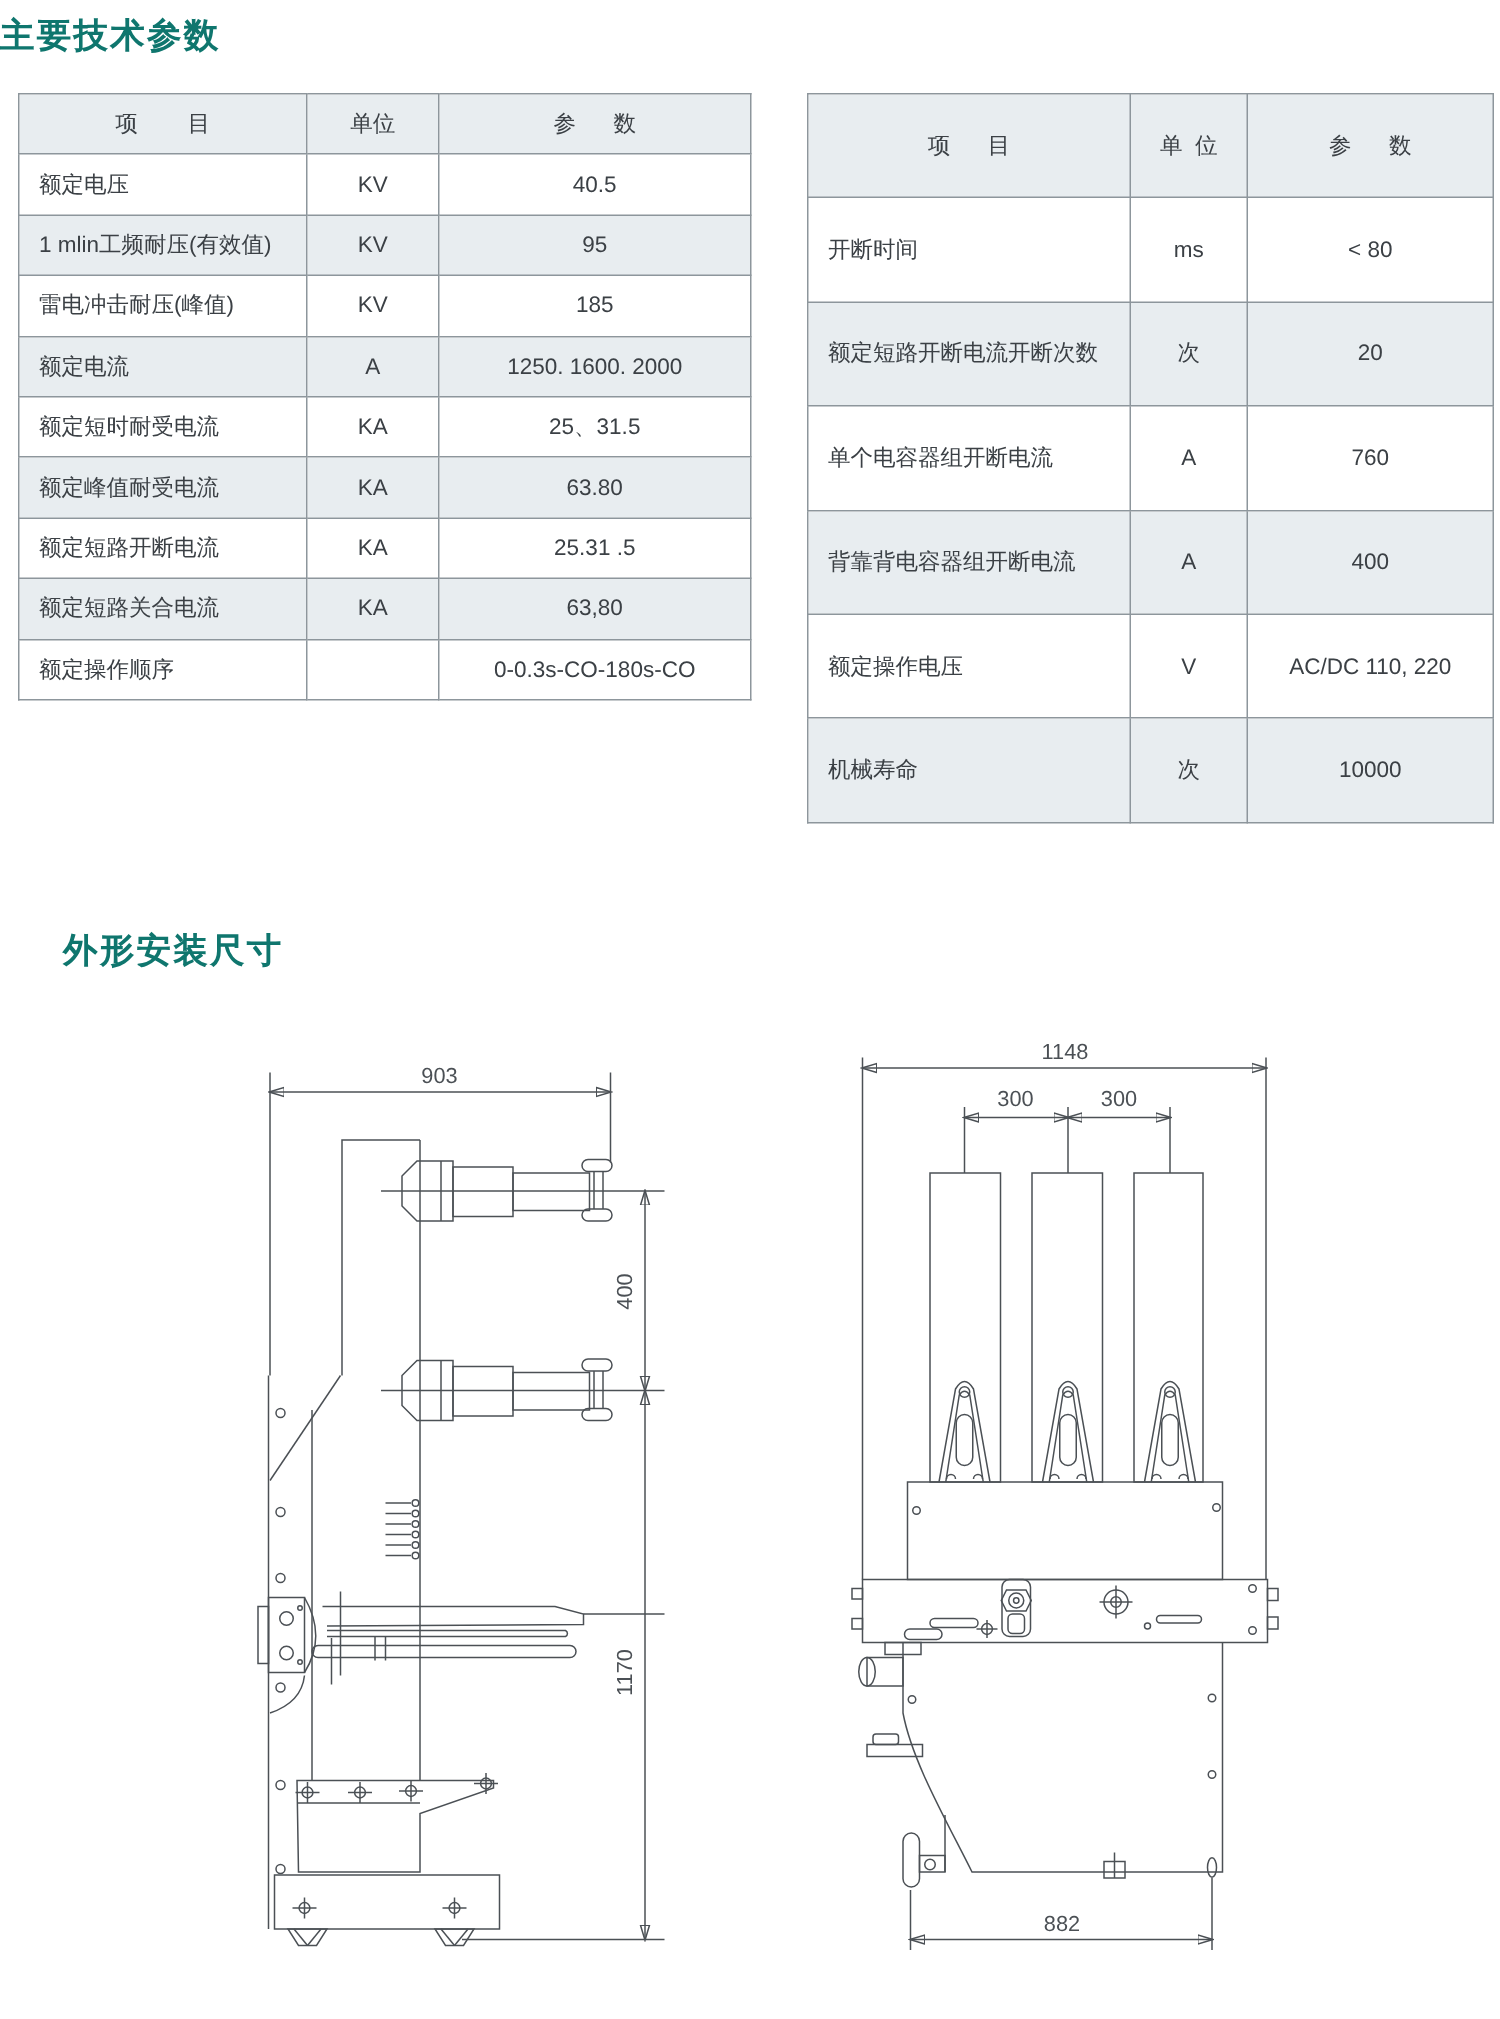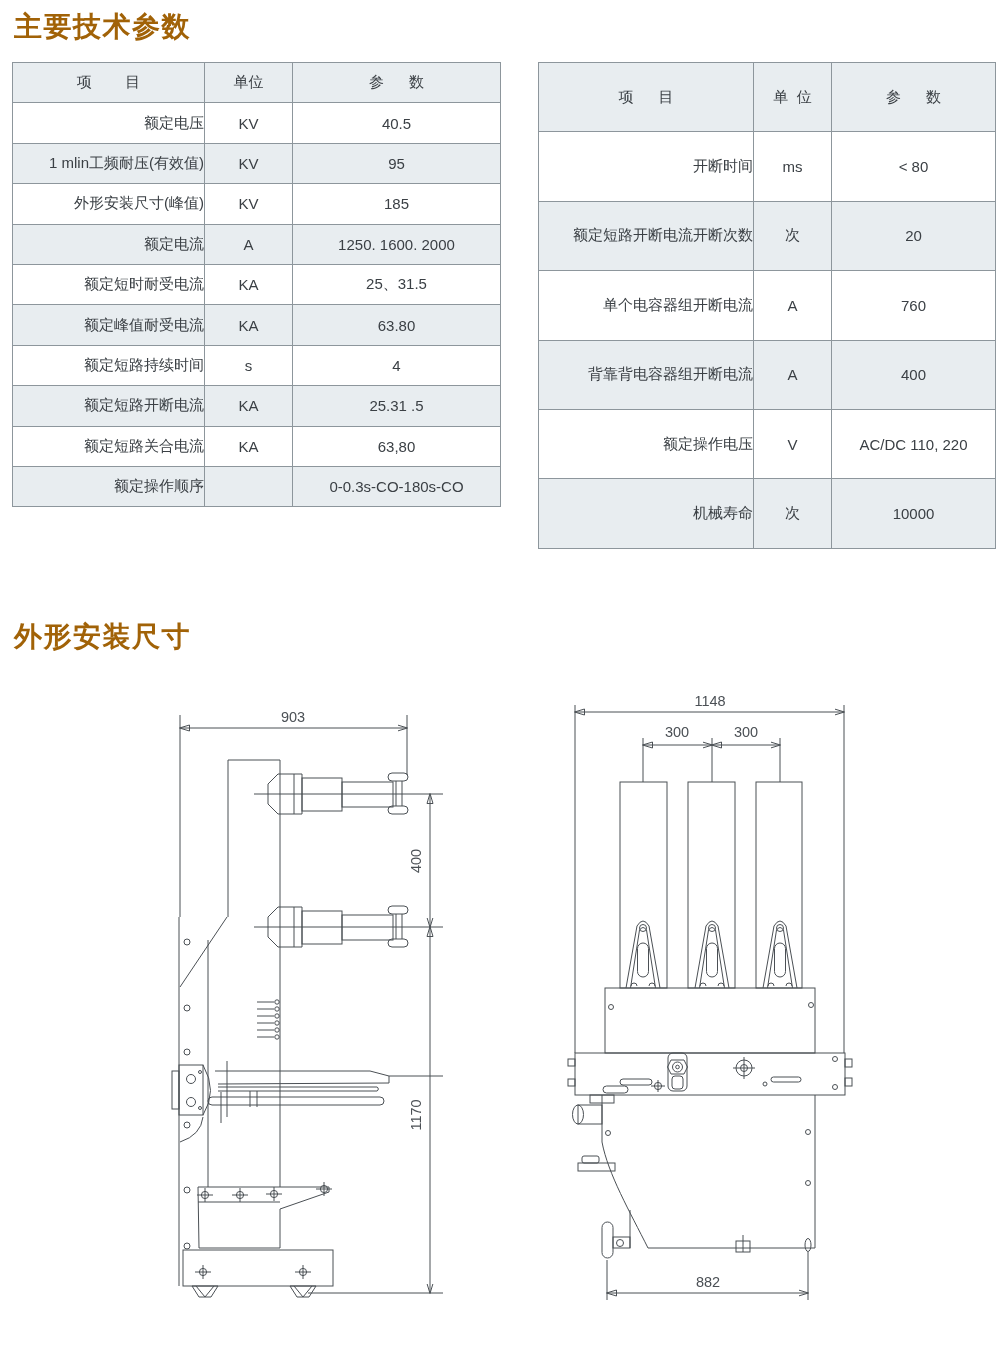--- a/index.html
+++ b/index.html
@@ -1,31 +1,31 @@
 <!DOCTYPE html>
 <html><head>
 <meta charset="utf-8">
 <style>
   html,body { margin:0; padding:0; background:#ffffff; }
   .page { position:relative; width:1000px; height:1346px; background:#ffffff;
           font-family:"Liberation Sans", sans-serif; overflow:hidden; }
-  .sec-title { position:absolute; left:14px; color:#a16207; font-size:28px;
+  .sec-title { position:absolute; left:0; color:#0f766e; font-size:23px;
                font-weight:bold; letter-spacing:1.5px; white-space:pre; }
   #title1 { top:8px; }
-  #title2 { top:618px; }
+  #title2 { top:618px;margin-left:42px; }
 
   .tbl-wrap { position:absolute; top:62px; }
   #t1-wrap { left:12px;  width:488px; }
   #t2-wrap { left:538px; width:457px; }
   table { border-collapse:collapse; width:100%; table-layout:fixed;
           color:#3b4045; font-size:15px; }
   td, th { border:1px solid #8d969c; font-weight:normal; padding:0;
            overflow:hidden; }
   th { text-align:center; white-space:pre; }
-  .c-item { text-align:right; padding-left:13px; white-space:nowrap; }
+  .c-item { text-align:left; padding-left:13px; white-space:nowrap; }
   .c-mid  { text-align:center;margin-left:36px; }
   .c-val  { text-align:center; white-space:pre; }
   #t1 tr { height:40.4px; }
   #t2 tr { height:69.4px; }
   tr.hrow, #t1 tbody tr:nth-child(even), #t2 tbody tr:nth-child(even)
     { background:#e8edf0; }
 
   .dwg { position:absolute; }
   #dwg-left  { left:150px; top:695px; }
   #dwg-right { left:560px; top:690px; }
@@ -60,43 +60,38 @@
             <td class="c-item">额定电压</td>
             <td class="c-mid">KV</td>
             <td class="c-val">40.5</td>
           </tr>
         <tr>
             <td class="c-item">1 mlin工频耐压(有效值)</td>
             <td class="c-mid">KV</td>
             <td class="c-val">95</td>
           </tr>
         <tr>
-            <td class="c-item">外形安装尺寸(峰值)</td>
+            <td class="c-item">雷电冲击耐压(峰值)</td>
             <td class="c-mid">KV</td>
             <td class="c-val">185</td>
           </tr>
         <tr>
             <td class="c-item">额定电流</td>
             <td class="c-mid">A</td>
             <td class="c-val">1250. 1600. 2000</td>
           </tr>
         <tr>
             <td class="c-item">额定短时耐受电流</td>
             <td class="c-mid">KA</td>
             <td class="c-val">25、31.5</td>
           </tr>
         <tr>
             <td class="c-item">额定峰值耐受电流</td>
             <td class="c-mid">KA</td>
             <td class="c-val">63.80</td>
-          </tr>
-        <tr>
-            <td class="c-item">额定短路持续时间</td>
-            <td class="c-mid">s</td>
-            <td class="c-val">4</td>
           </tr>
         <tr>
             <td class="c-item">额定短路开断电流</td>
             <td class="c-mid">KA</td>
             <td class="c-val">25.31 .5</td>
           </tr>
         <tr>
             <td class="c-item">额定短路关合电流</td>
             <td class="c-mid">KA</td>
             <td class="c-val">63,80</td>

